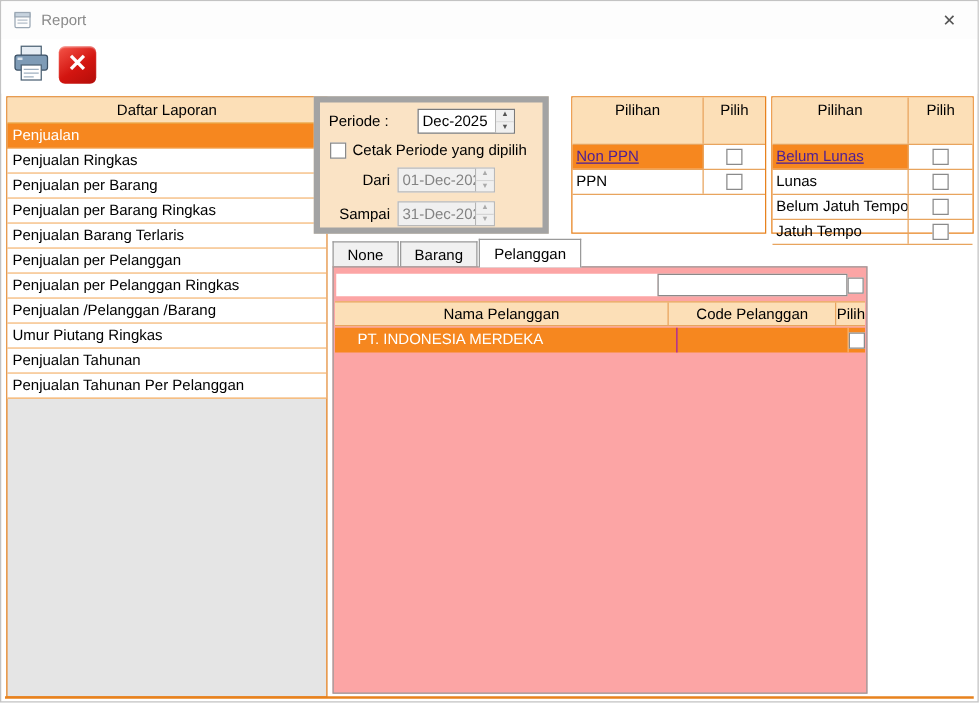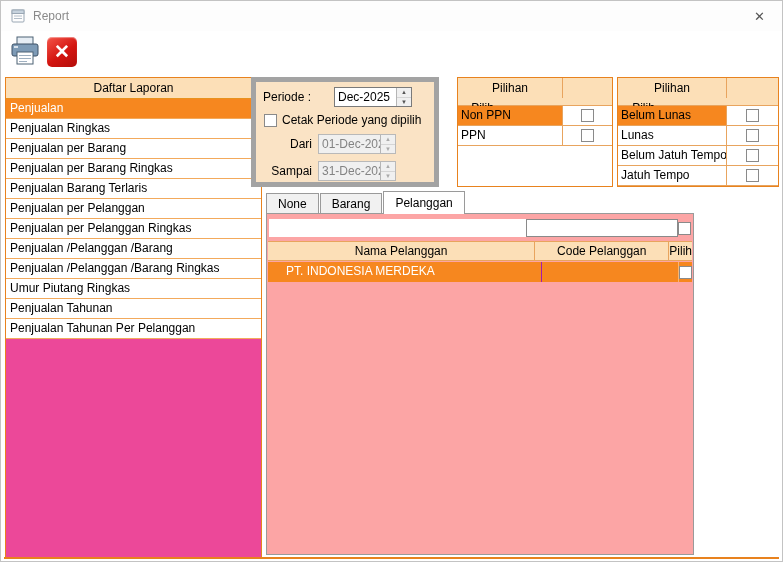--- a/index.html
+++ b/index.html
@@ -13,21 +13,21 @@
   .win-close { margin-left:auto; width:45px; height:30px; display:flex; align-items:center; justify-content:center; color:#555; font-size:13px; cursor:pointer; }
 
   
   .toolbar { position:absolute; top:30px; left:0; right:0; height:44px; background:#fff; }
   .btn-print { position:absolute; left:6px; top:4px; width:36px; height:34px; background:transparent; border:none; cursor:pointer; padding:0; }
   .btn-cancel { position:absolute; left:46px; top:6px; width:30px; height:30px; border:none; cursor:pointer; border-radius:5px;
     background:linear-gradient(145deg,#f55549,#d31510 55%,#b30d09); box-shadow:inset 0 1px 1px rgba(255,255,255,.45);
     color:#fff; font-weight:bold; font-size:19px; line-height:28px; text-align:center; font-family:"Liberation Sans",sans-serif; }
 
   
-  .left-panel { position:absolute; left:4px; top:76px; width:257px; height:481px; border:1px solid #e8821e; background:#ec4899; }
+  .left-panel { position:absolute; left:4px; top:76px; width:257px; height:481px; border:1px solid #e8821e; background:#e5e5e5; }
   .left-header { height:21px; line-height:21px; background:#fcdfb7; border-bottom:1px solid #e8921e; text-align:center; }
   .report-item { height:20px; line-height:19px; padding-left:4px; border-bottom:1px solid #f3aa5c; background:#fff; cursor:pointer; white-space:nowrap; overflow:hidden; }
   .report-item.selected { background:#f6871f; color:#fff; }
 
   
   .periode-panel { position:absolute; left:250px; top:76px; width:188px; height:110px; background:#fae3c5; border:5px solid #a3a3a3; }
   .periode-row { position:absolute; display:flex; align-items:center; }
   .lbl-periode { width:57px; }
   .lbl-right { display:inline-block; width:55px; text-align:right; padding-right:6px; }
   .spinner { display:flex; width:78px; height:20px; background:#fff; border:1px solid #7a7a7a; }
@@ -37,28 +37,28 @@
   .spinner .sb:last-child { border-bottom:none; }
   .spinner.disabled { background:#f0f0f0; border-color:#b9b9b9; }
   .spinner.disabled .val { color:#838383; }
   .spinner.disabled .sb { color:#aaa; }
   .checkbox { display:inline-block; width:13px; height:13px; background:#fff; border:1px solid #8a8a8a; cursor:pointer; flex:none; }
 
   
   .choice-table { position:absolute; top:76px; height:110px; border:1px solid #e8821e; background:#fff; }
   .ct-ppn { left:456px; width:156px; }
   .ct-status { left:616px; width:162px; }
-  .ct-head { display:flex; height:28px; background:#fcdfb7; border-bottom:1px solid #e8a45e;flex-direction:column; }
+  .ct-head { display:flex; height:38px; background:#fcdfb7; border-bottom:1px solid #e8a45e; }
   .ct-head > div { line-height:20px; text-align:center; }
   .ct-c1 { border-right:1px solid #e8a45e; }
   .ct-ppn .ct-c1 { width:105px; } .ct-ppn .ct-c2 { width:49px; }
   .ct-status .ct-c1 { width:109px; } .ct-status .ct-c2 { width:51px; }
   .ct-row { display:flex; height:20px; border-bottom:1px solid #e8a45e; cursor:pointer; }
   .ct-row .ct-c1 { line-height:19px; padding-left:3px; text-align:left; overflow:hidden; white-space:nowrap; }
-  .ct-row.selected .ct-c1 { background:#f6871f; color:#000000; }
+  .ct-row.selected .ct-c1 { background:#f6871f; color:#4c1d95;text-decoration:underline; }
   .ct-row .ct-c2 { display:flex; align-items:center; justify-content:center; }
 
   
   .tabs { position:absolute; left:265px; top:190px; height:23px; display:flex; align-items:flex-end; }
   .tab { height:21px; line-height:20px; padding:0 11px; background:#f1f1f1; border:1px solid #9a9a9a; border-bottom:none; margin-right:1px; cursor:pointer; position:relative; }
   .tab.selected { background:#fff; height:23px; line-height:22px; z-index:3; }
 
   
   .tab-panel { position:absolute; left:265px; top:212px; width:428px; height:342px; border:1px solid #9a9a9a; background:#fca5a5; z-index:2; }
   .filter-row { position:absolute; left:2px; top:5px; right:2px; height:18px; display:flex; }
@@ -117,21 +117,20 @@
     <div>
 
     <div class="report-item selected">Penjualan</div>
         <div class="report-item">Penjualan Ringkas</div>
         <div class="report-item">Penjualan per Barang</div>
         <div class="report-item">Penjualan per Barang Ringkas</div>
         <div class="report-item">Penjualan Barang Terlaris</div>
         <div class="report-item">Penjualan per Pelanggan</div>
         <div class="report-item">Penjualan per Pelanggan Ringkas</div>
         <div class="report-item">Penjualan /Pelanggan /Barang</div>
-        <div class="report-item">Penjualan /Pelanggan /Barang Ringkas</div>
         <div class="report-item">Umur Piutang Ringkas</div>
         <div class="report-item">Penjualan Tahunan</div>
         <div class="report-item">Penjualan Tahunan Per Pelanggan</div>
       </div>
   </div>
 
   <div class="periode-panel">
     <div class="periode-row" style="left:7px; top:5px;">
       <span class="lbl-periode">Periode :</span>
       <span class="spinner" style="margin-left:14px;">

